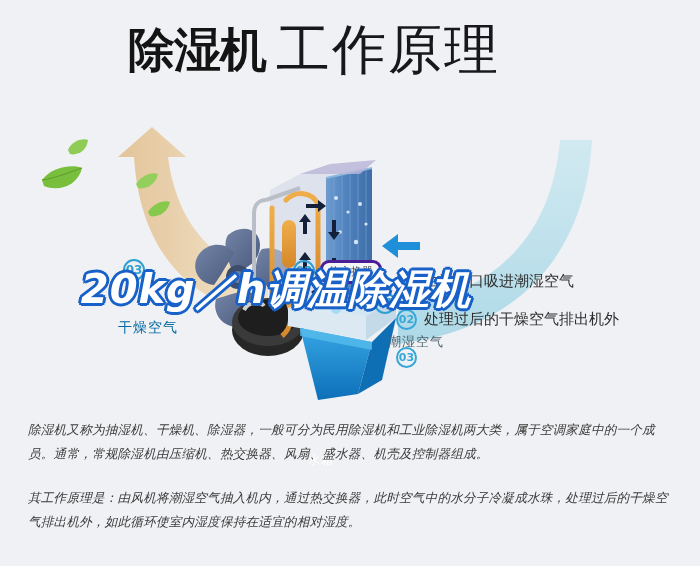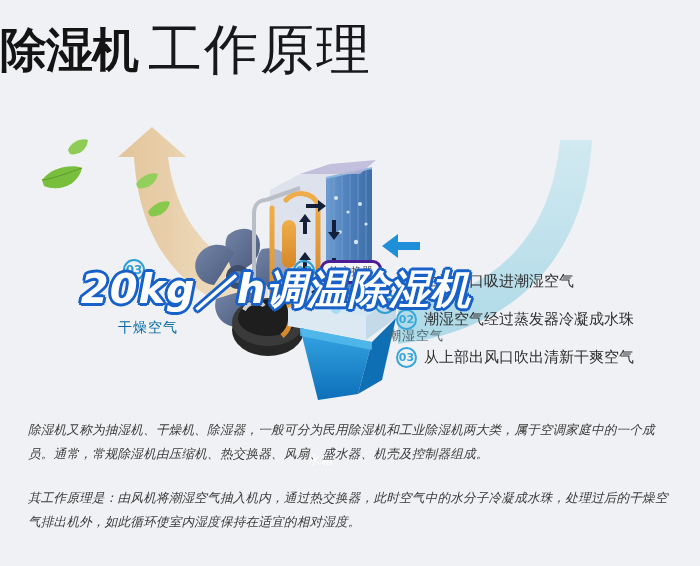--- a/index.html
+++ b/index.html
@@ -8,21 +8,21 @@
     background:#f0f1f4;
     font-family:"Liberation Sans","DejaVu Sans",sans-serif;
     overflow:hidden;
     position:relative;
   }
   .page{position:relative;width:700px;height:566px;background:#f0f1f4;}
 
   
   .title-row{
     position:absolute;left:0;top:22px;width:628px;
-    text-align:left;white-space:nowrap;
+    text-align:center;white-space:nowrap;
     line-height:1;
   }
   .title-a{
     font-family:"DejaVu Sans","Liberation Sans",sans-serif;
     font-size:47px;font-weight:bold;color:#141414;
     letter-spacing:-1px;vertical-align:middle;
   }
   .title-b{
     font-family:"Liberation Sans","DejaVu Sans",sans-serif;
     font-size:54px;font-weight:400;color:#17171c;
@@ -34,21 +34,21 @@
     position:absolute;left:0;top:112px;width:700px;height:290px;
   }
   .diagram svg{display:block;}
 
   .dg-label{
     position:absolute;
     font-family:"DejaVu Sans","Liberation Sans",sans-serif;
     color:#4a4a4a;white-space:nowrap;
   }
   .lab-dry   {left:118px;top:207px;font-size:14px;color:#0369a1;letter-spacing:1px;}
-  .lab-humid {left:388px;top:215px;font-size:13px;color:#4b6470;letter-spacing:1px;}
+  .lab-humid {left:388px;top:221px;font-size:13px;color:#4b6470;letter-spacing:1px;}
   .lab-tank  {left:308px;top:340px;font-size:12px;color:#ffffff;letter-spacing:1px;}
 
   .badge{
     position:absolute;width:22px;height:22px;border-radius:50%;
     border:2px solid #2f9fd0;color:#2f9fd0;
     font-family:"DejaVu Sans","Liberation Sans",sans-serif;
     font-size:12px;font-weight:bold;
     display:flex;align-items:center;justify-content:center;
     background:transparent;box-sizing:border-box;
   }
@@ -270,25 +270,24 @@
     <div class="callout">热交换器</div>
   </div>
 
   <div class="legend">
     <div class="legend-item">
       <span class="lg-badge">01</span>
       <span class="lg-text">由进风口吸进潮湿空气</span>
     </div>
     <div class="legend-item">
       <span class="lg-badge">02</span>
-      <span class="lg-text">潮湿空气经过蒸发器冷凝成水珠</span>
+      <span class="lg-text">处理过后的干燥空气排出机外</span>
     </div>
     <div class="legend-item">
       <span class="lg-badge">03</span>
-      <span class="lg-text">从上部出风口吹出清新干爽空气</span>
     </div>
   </div>
 
   <div class="watermark">
     <span class="inner">20kg／h调温除湿机</span>
   </div>
 
   <div class="body-text">
     <p class="para">除湿机又称为抽湿机、干燥机、除湿器，一般可分为民用除湿机和工业除湿机两大类，属于空调家庭中的一个成员。通常，常规除湿机由压缩机、热交换器、风扇、盛水器、机壳及控制器组成。</p>
     <p class="para">其工作原理是：由风机将潮湿空气抽入机内，通过热交换器，此时空气中的水分子冷凝成水珠，处理过后的干燥空气排出机外，如此循环使室内湿度保持在适宜的相对湿度。</p>

